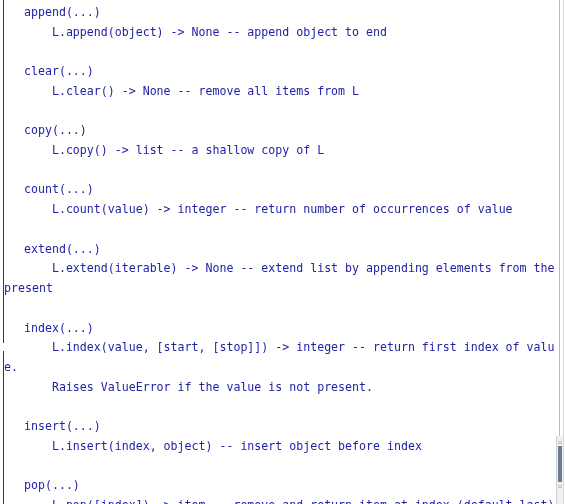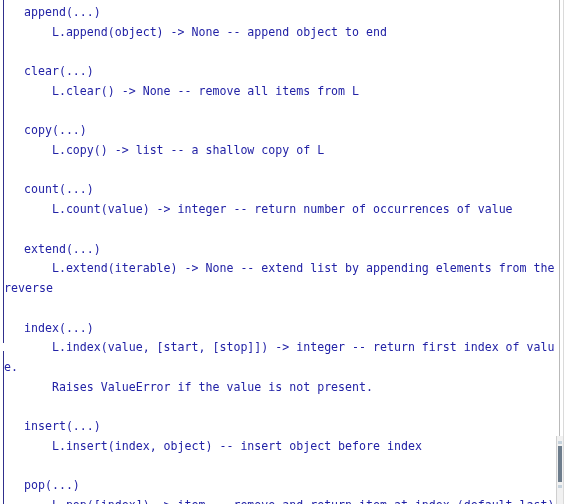--- a/index.html
+++ b/index.html
@@ -117,21 +117,21 @@
     L.clear() -&gt; None -- remove all items from L
 
 copy(...)
     L.copy() -&gt; list -- a shallow copy of L
 
 count(...)
     L.count(value) -&gt; integer -- return number of occurrences of value
 
 extend(...)
     L.extend(iterable) -&gt; None -- extend list by appending elements from the
-<span class="wrap-cont">reverse</span>
+<span class="wrap-cont">present</span>
 index(...)
     L.index(value, [start, [stop]]) -&gt; integer -- return first index of valu
 <span class="wrap-cont">e.</span>    Raises ValueError if the value is not present.
 
 insert(...)
     L.insert(index, object) -- insert object before index
 
 pop(...)
     L.pop([index]) -&gt; item -- remove and return item at index (default last)
 

